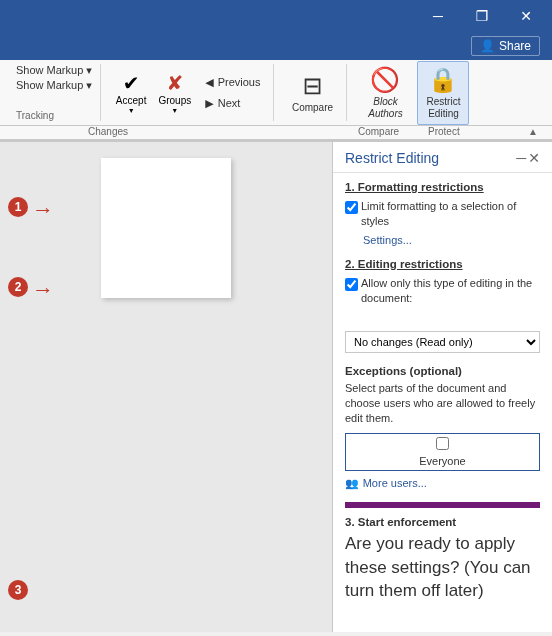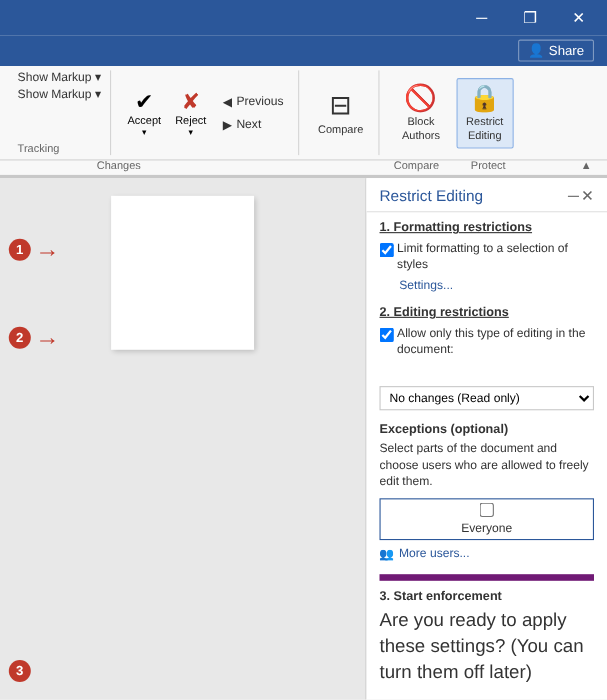--- a/index.html
+++ b/index.html
@@ -46,21 +46,21 @@
       display: flex;
       align-items: center;
       gap: 4px;
     }
     .ribbon-content {
       background: #f8f8f8;
       border-bottom: 1px solid #c8c8c8;
       display: flex;
       align-items: stretch;
       padding: 4px 8px;
-      height: 86px;
+      height: 66px;
       gap: 4px;
     }
     .ribbon-group {
       display: flex;
       align-items: center;
       padding: 0 8px;
       border-right: 1px solid #d4d4d4;
       gap: 4px;
       position: relative;
     }
@@ -372,21 +372,21 @@
         <div class="big-btn">
           <span style="font-size:20px;">✔</span>
           <span style="font-size:10px;">Accept</span>
           <span style="font-size:8px;">▾</span>
         </div>
       </div>
 
       <div class="accept-reject-col">
         <div class="big-btn">
           <span style="font-size:20px; color:#c0392b;">✘</span>
-          <span style="font-size:10px;">Reject</span>
+          <span style="font-size:10px;">Groups</span>
           <span style="font-size:8px;">▾</span>
         </div>
       </div>
 
       <div class="nav-col">
         <div class="ribbon-btn-small">
           <span>◀</span>
           <span>Previous</span>
         </div>
         <div class="ribbon-btn-small">
@@ -399,21 +399,21 @@
     <div class="ribbon-group">
       <div class="ribbon-btn-vertical">
         <span class="ribbon-btn-icon">⊟</span>
         <span style="font-size:10px;">Compare</span>
       </div>
     </div>
 
     <div class="ribbon-group" style="gap:6px;">
       <div class="ribbon-btn-vertical">
         <span class="ribbon-btn-icon">🚫</span>
-        <span style="font-size:10px; text-align:center; line-height:1.2;">Block Authors</span>
+        <span style="font-size:10px; text-align:center; line-height:1.2;font-style:italic;">Block Authors</span>
       </div>
       <div class="ribbon-btn-vertical active">
         <span class="ribbon-btn-icon">🔒</span>
         <span style="font-size:10px; text-align:center; line-height:1.2;">Restrict Editing</span>
       </div>
     </div>
   </div>
 
   <div class="ribbon-labels-row">
     <div style="width:80px;"></div>

